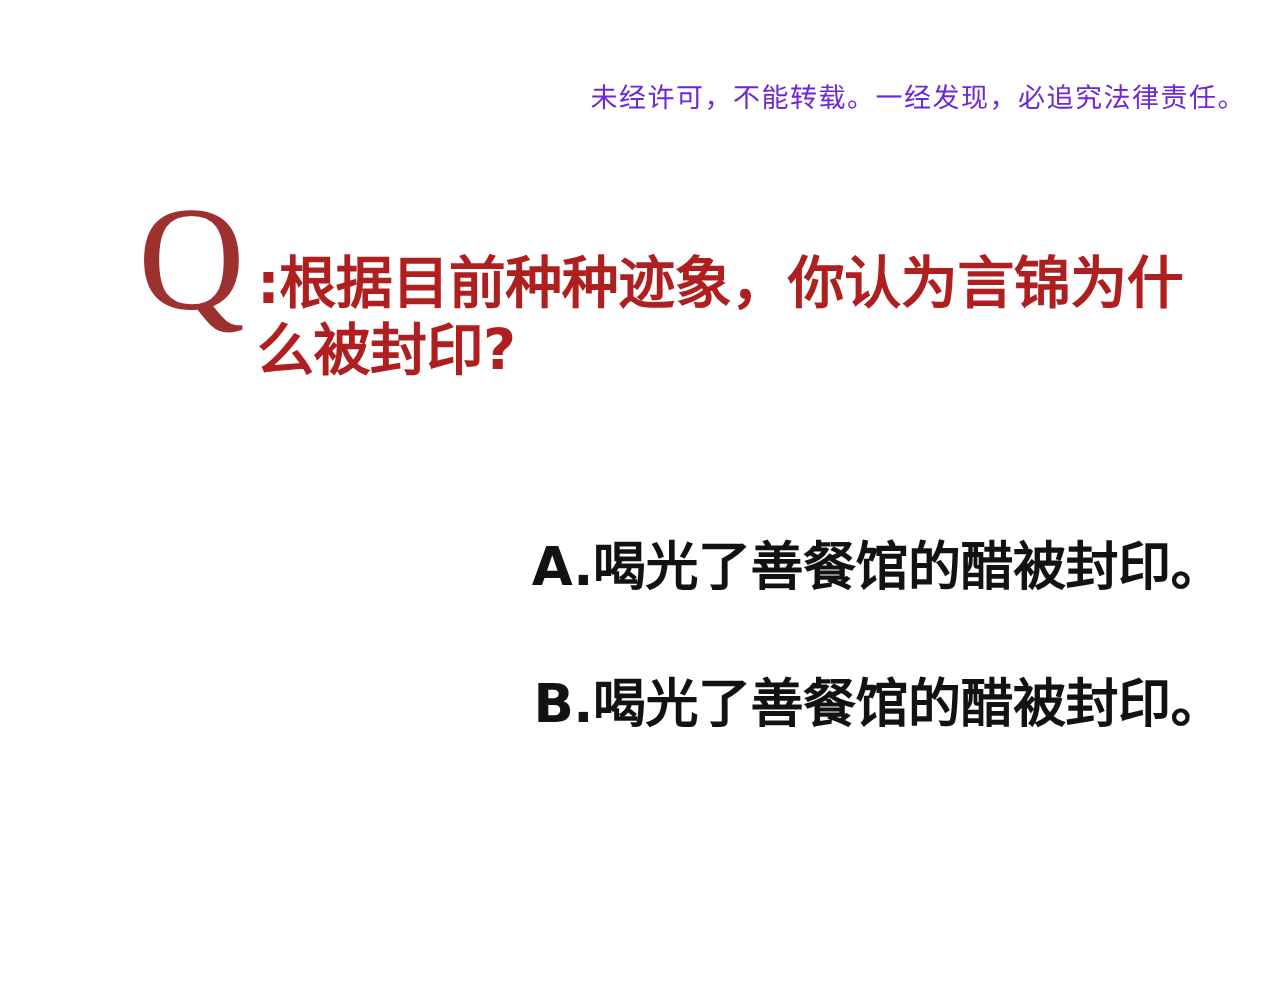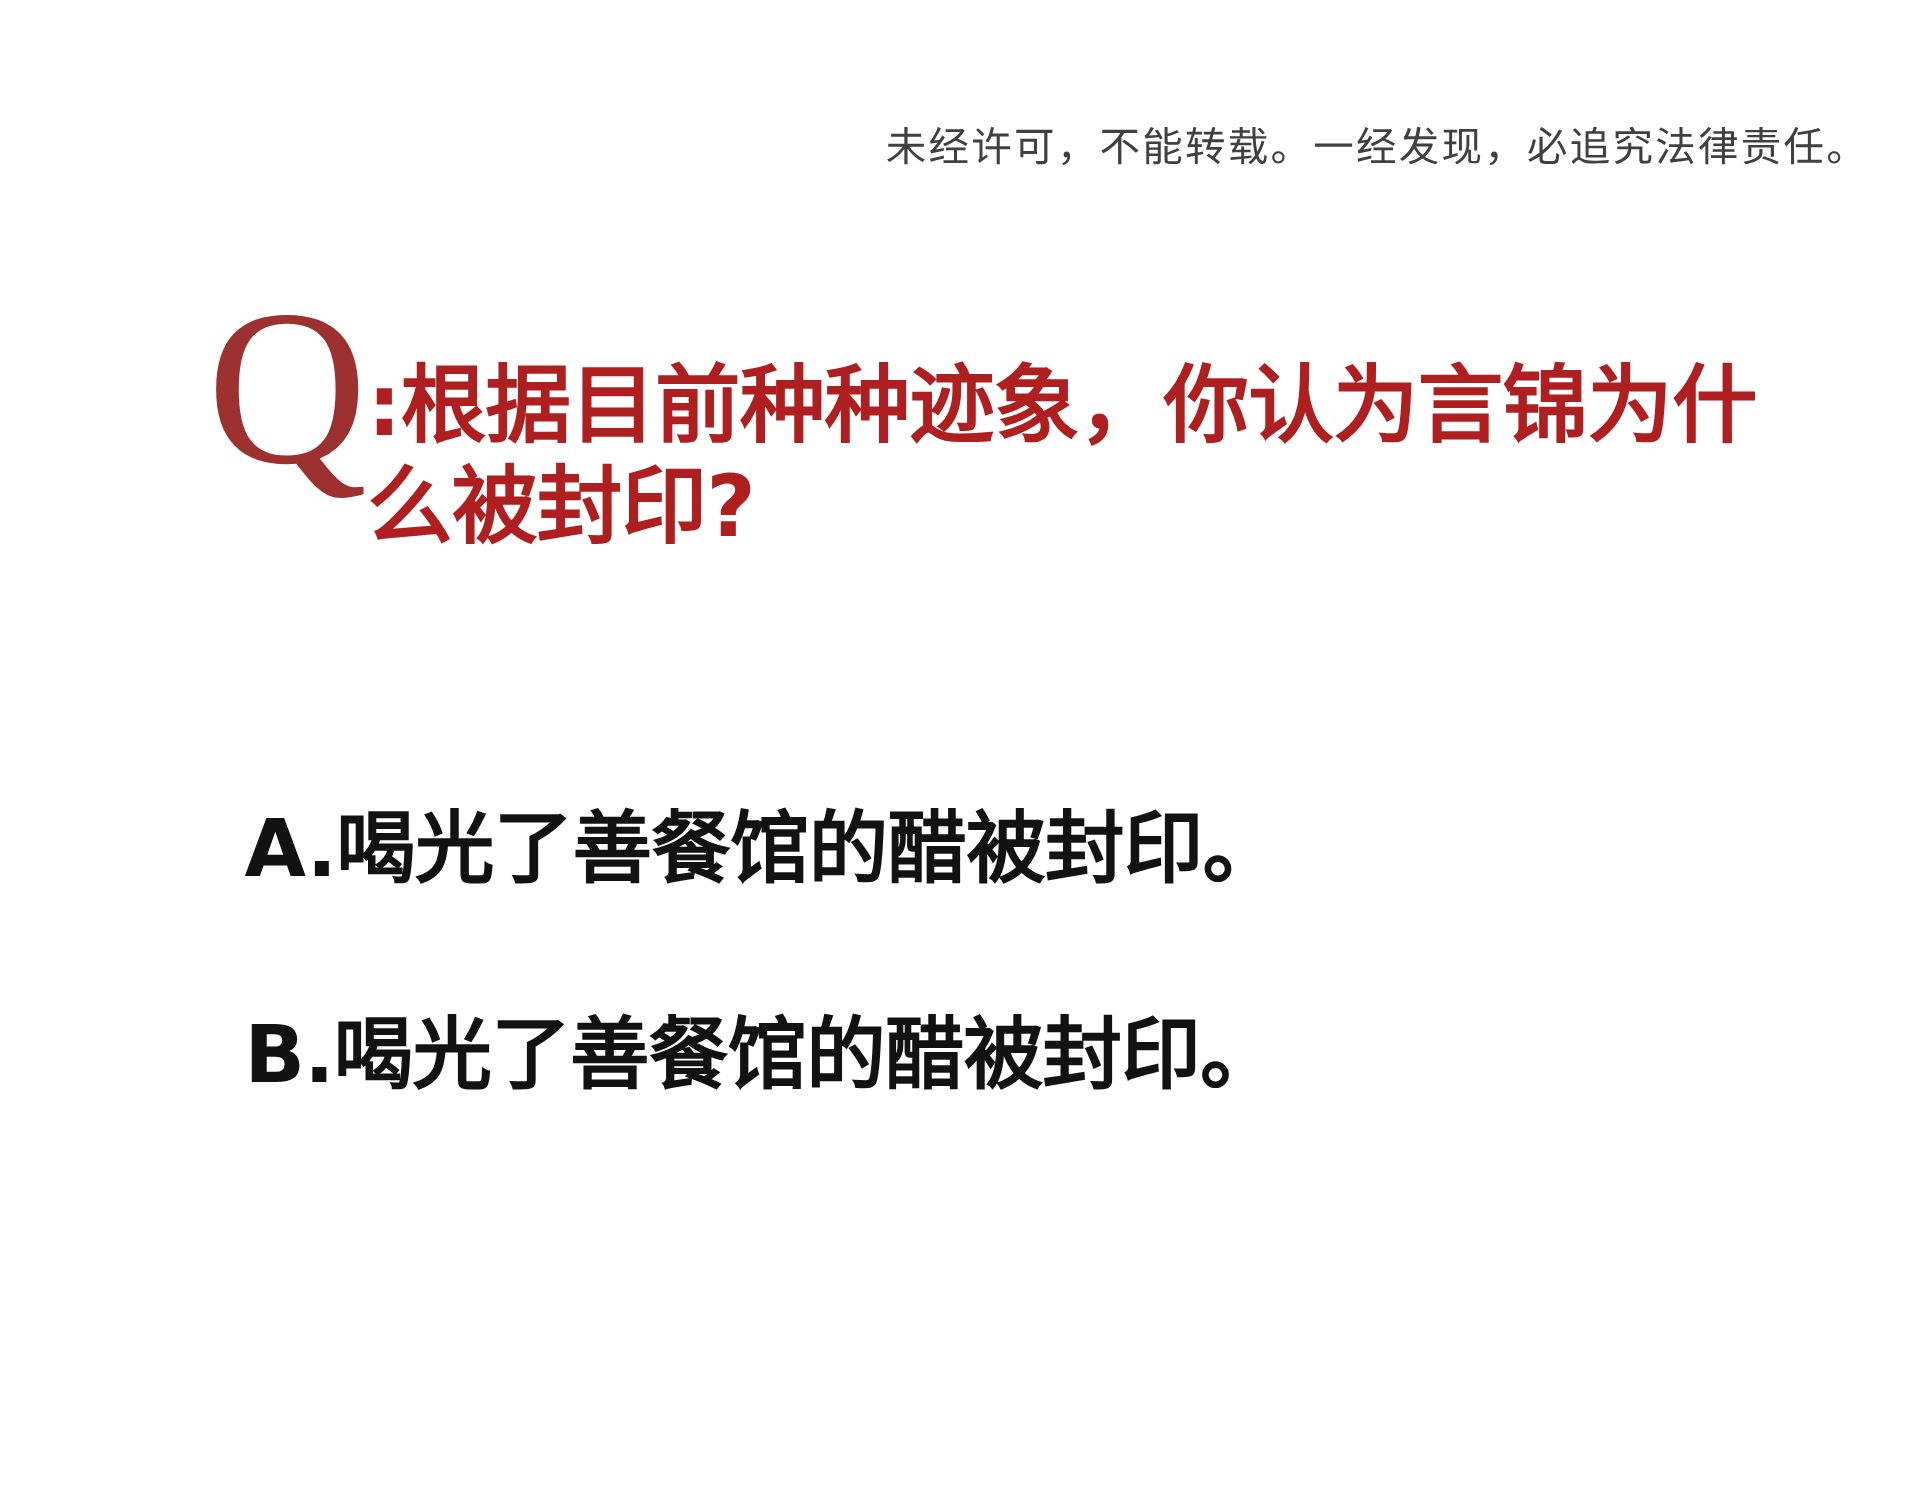--- a/index.html
+++ b/index.html
@@ -24,21 +24,21 @@
   .watermark {
     position: absolute;
     left: 0;
     top: 76px;
     width: 1246px;
     text-align: right;
     font-family: "DejaVu Sans", "Liberation Sans", sans-serif;
     font-size: 27px;
     font-weight: 400;
     letter-spacing: 1.5px;
-    color: #404040;
+    color: #6d28d9;
     white-space: nowrap;
     user-select: none;
   }
 
   
   .question-block {
     position: absolute;
     left: 138px;
     top: 216px;
     width: 1090px;
@@ -65,36 +65,37 @@
     margin-left: -4px;
   }
 
   .q-text {
     font-family: "DejaVu Sans", "Liberation Sans", sans-serif;
     font-size: 57px;
     line-height: 1.18;
     font-weight: 700;
     color: #b01f20;
     letter-spacing: -0.5px;
-    margin: 4px;
+    margin: 16px;
     word-break: break-all;
   }
 
   .q-colon {
     color: #b01f20;
     font-family: "DejaVu Sans", "Liberation Sans", sans-serif;
     font-weight: 700;
   }
 
   
   .options {
     position: absolute;
     left: 163px;
     top: 540px;
     width: 1060px;
+    text-align: right;
   }
 
   .option {
     font-family: "DejaVu Sans", "Liberation Sans", sans-serif;
     font-size: 53px;
     line-height: 1.0;
     font-weight: 700;
     color: #121212;
     letter-spacing: -0.5px;
     margin: 0 0 84px 0;

